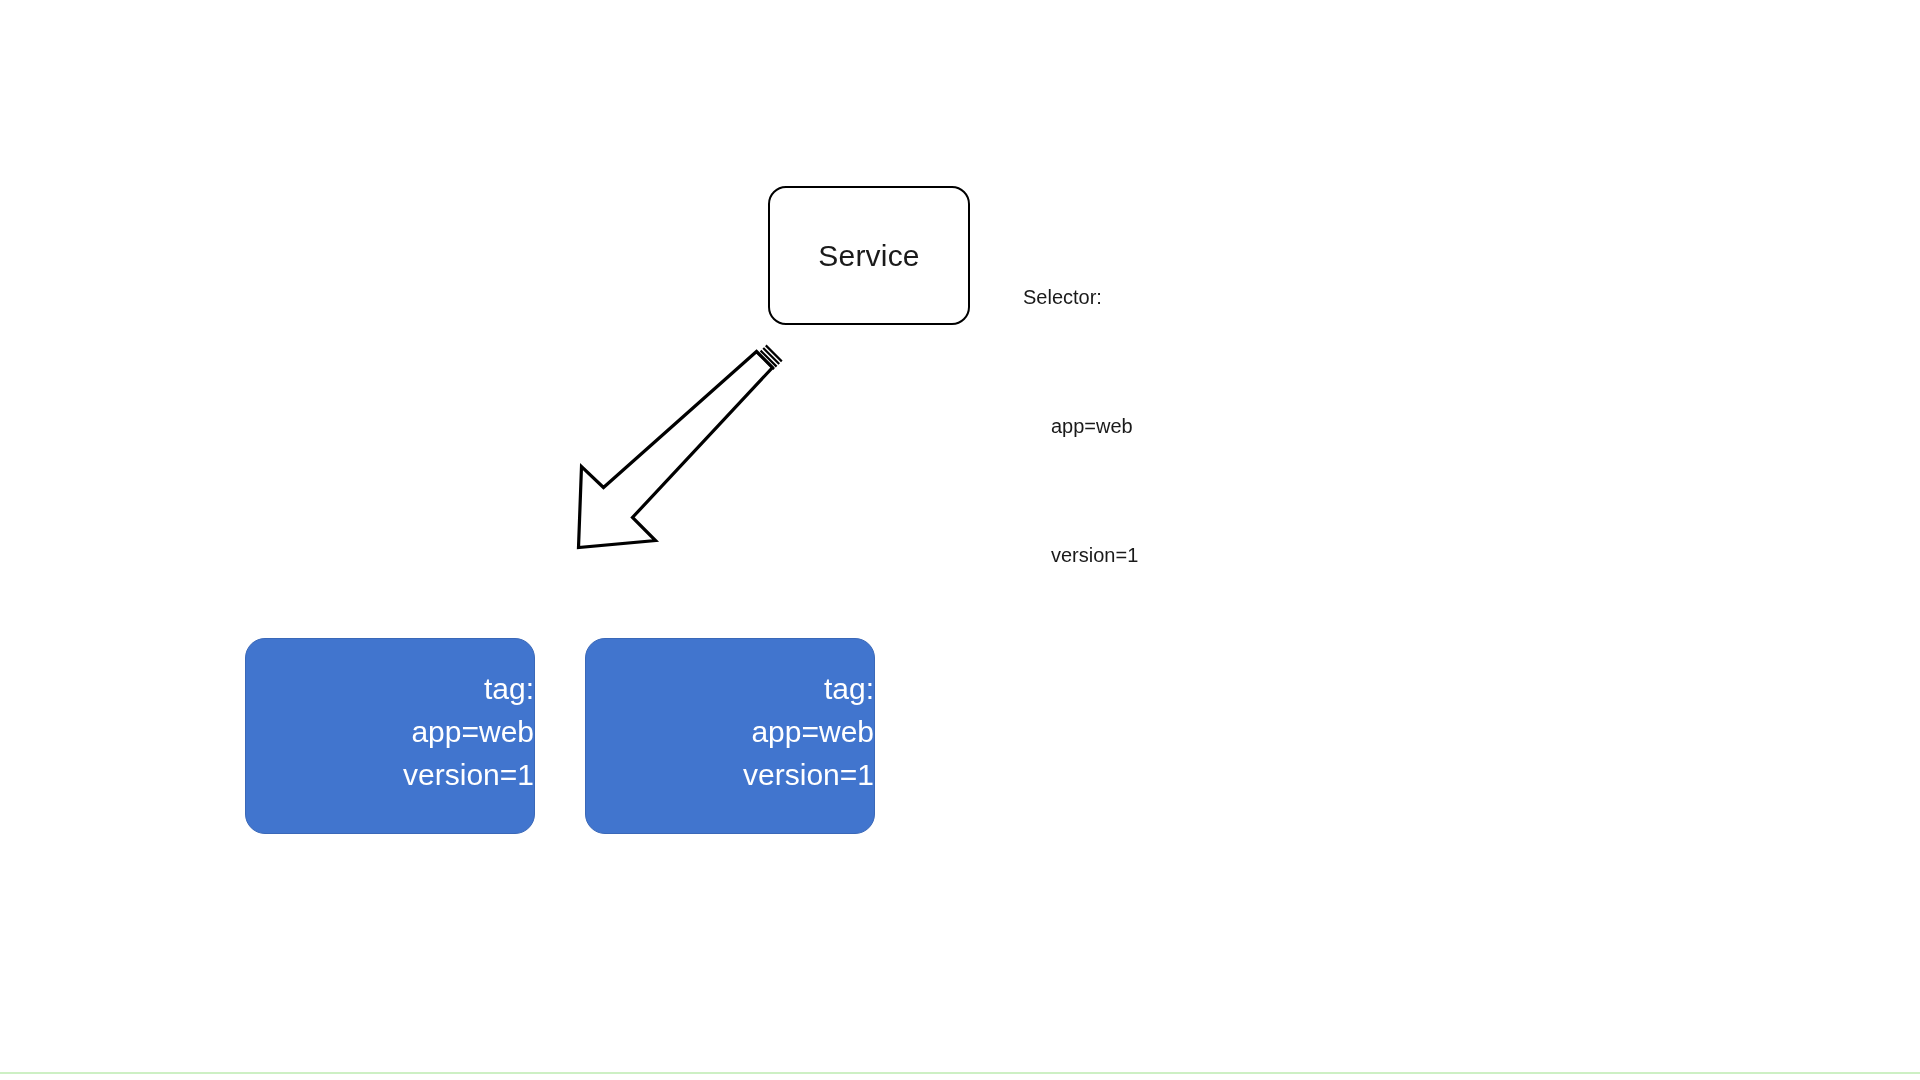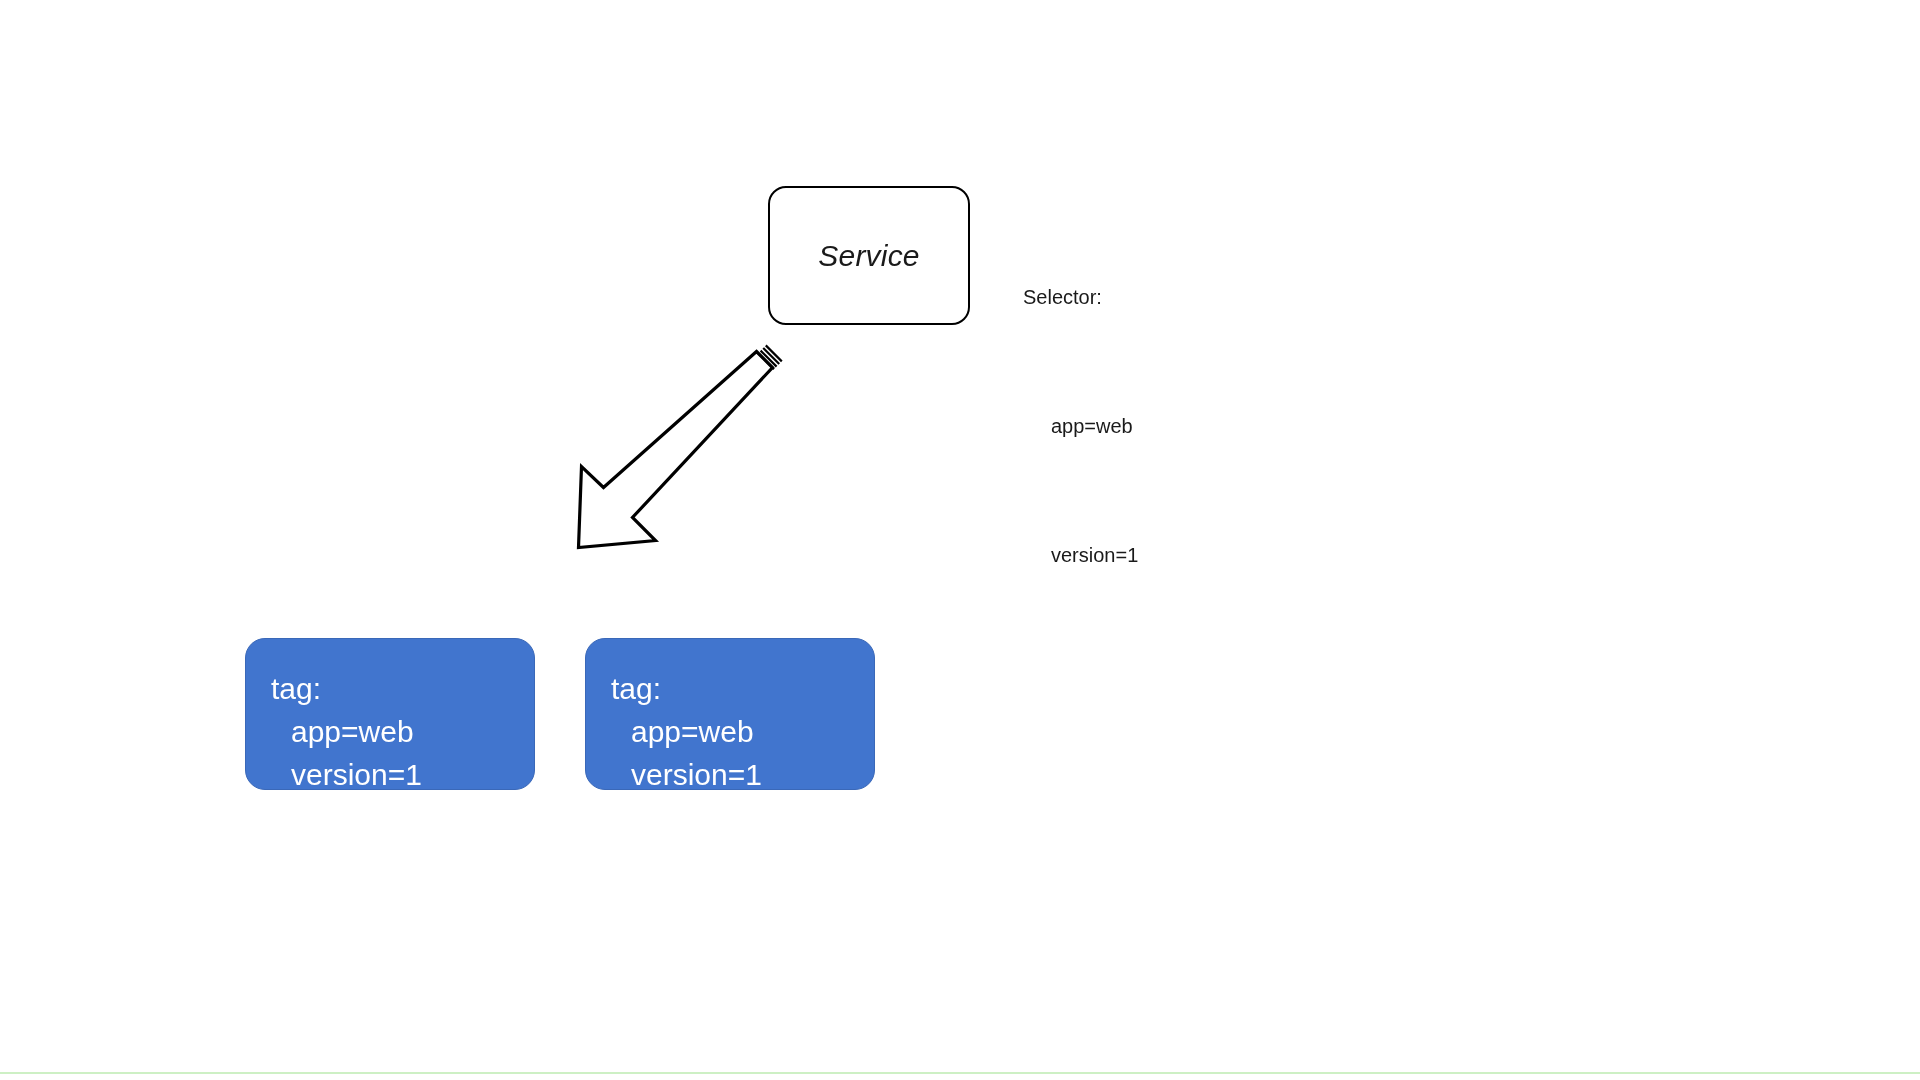--- a/index.html
+++ b/index.html
@@ -33,21 +33,20 @@
     display: flex;
     align-items: center;
     justify-content: center;
   }
   .service-label {
     font-size: 30px;
     line-height: 1.1;
     color: #1a1a1a;
     letter-spacing: 0.2px;
     white-space: nowrap;
-    font-style: italic;
   }
 
   
   .selector-block {
     position: absolute;
     left: 1023px;
     top: 190px;
     font-size: 20px;
     line-height: 43px;
     color: #1a1a1a;
@@ -74,27 +73,28 @@
     width: 220px;
     height: 225px;
     overflow: visible;
   }
 
   
   .pod-box {
     position: absolute;
     top: 638px;
     width: 290px;
-    height: 152px;
+    height: 196px;
     box-sizing: border-box;
     background: #4175ce;
     border: 1px solid #3a68b8;
     border-radius: 20px;
     color: #ffffff;
     padding: 28px 0 0 25px;
+    text-align: right;
   }
   .pod-box.pod-1 { left: 245px; }
   .pod-box.pod-2 { left: 585px; }
 
   .pod-line {
     display: block;
     font-size: 30px;
     line-height: 43px;
     color: #ffffff;
     white-space: pre;

